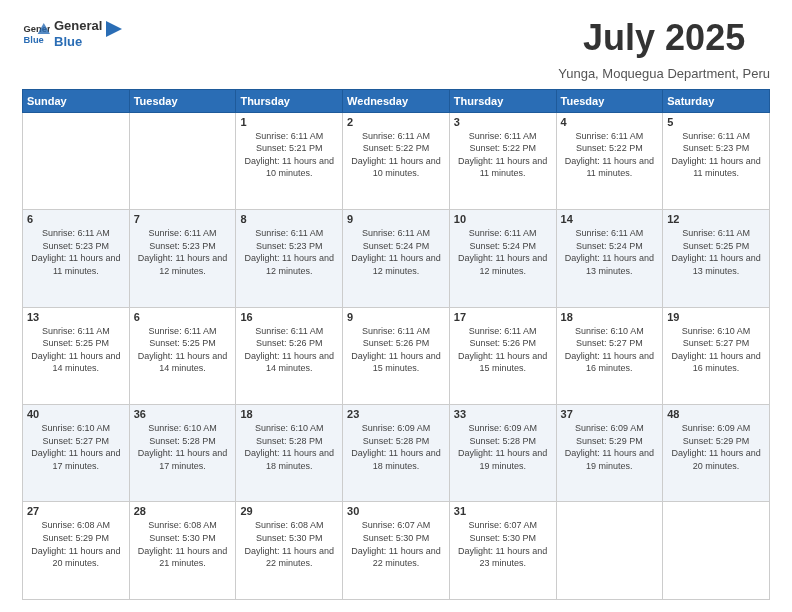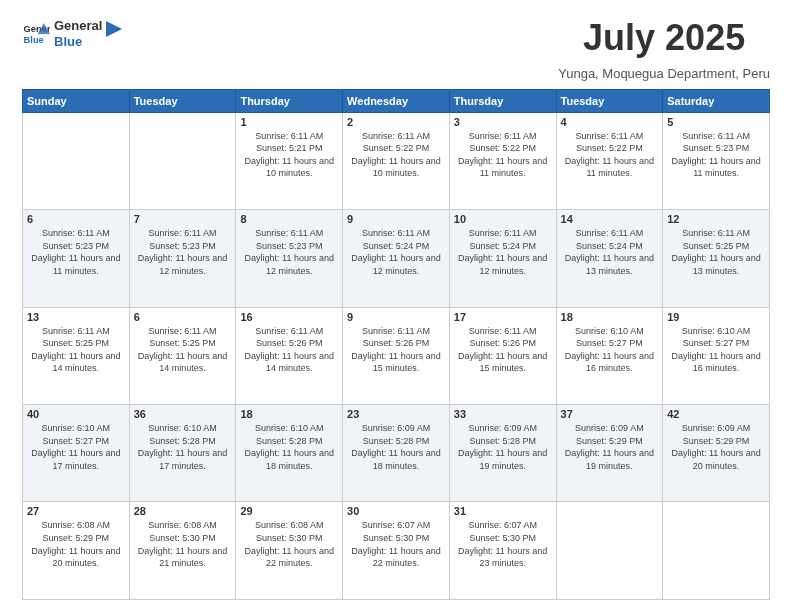--- a/index.html
+++ b/index.html
@@ -289,21 +289,21 @@
 Sunset: 5:28 PM
 Daylight: 11 hours and 19 minutes.</div>
           </td>
           <td>
             <span class="day-num">37</span>
             <div class="day-info" style="white-space: pre-wrap;">Sunrise: 6:09 AM
 Sunset: 5:29 PM
 Daylight: 11 hours and 19 minutes.</div>
           </td>
           <td>
-            <span class="day-num">42</span>
+            <span class="day-num">48</span>
             <div class="day-info" style="white-space: pre-wrap;">Sunrise: 6:09 AM
 Sunset: 5:29 PM
 Daylight: 11 hours and 20 minutes.</div>
           </td>
         </tr>
         <tr>
           <td>
             <span class="day-num">27</span>
             <div class="day-info" style="white-space: pre-wrap;">Sunrise: 6:08 AM
 Sunset: 5:29 PM

